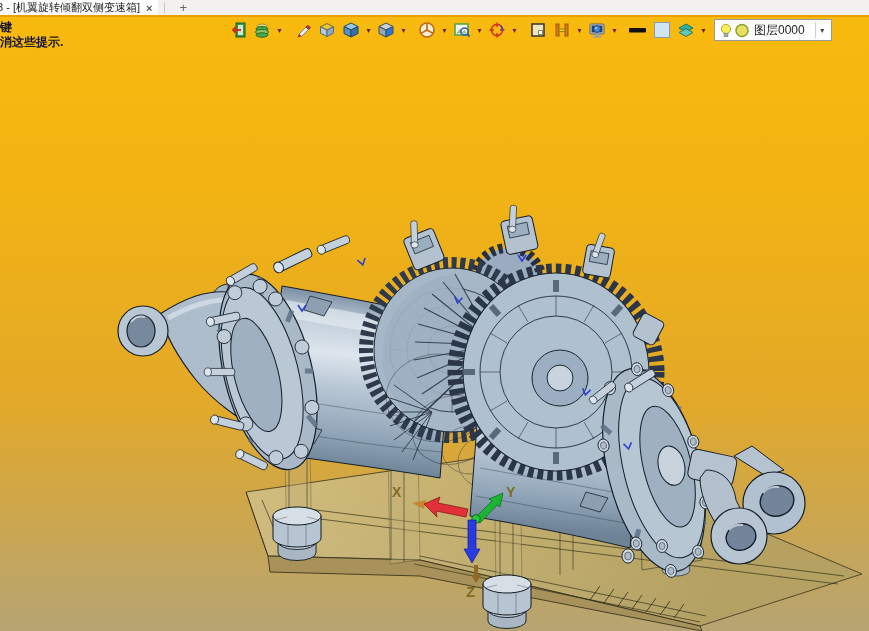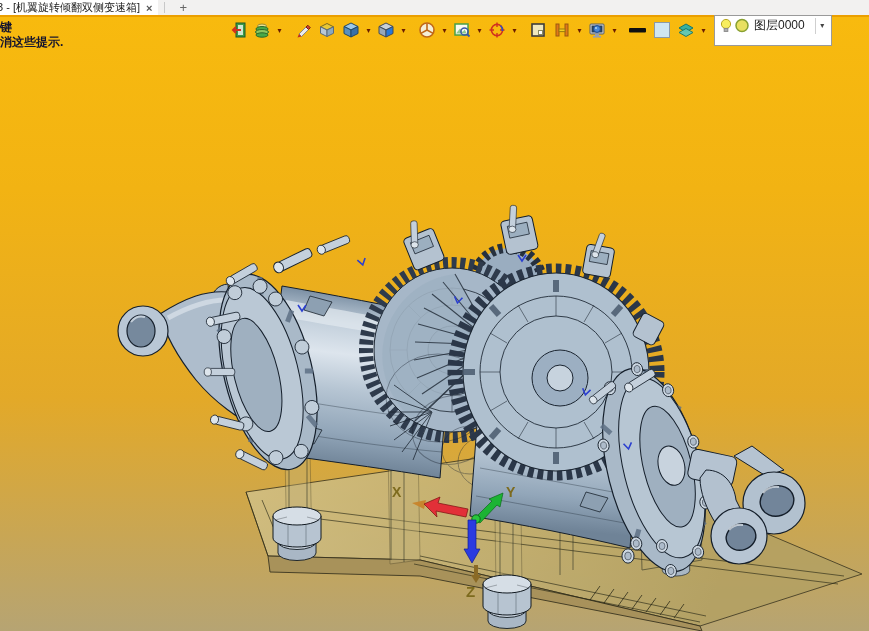--- a/index.html
+++ b/index.html
@@ -26,21 +26,21 @@
     line-height:15px;white-space:pre;}
 
   
   .toolbar{position:absolute;top:1px;left:227px;height:24px;display:flex;align-items:center;}
   .tbi{width:22px;height:22px;display:flex;align-items:center;justify-content:center;
     margin-right:2px;cursor:pointer;}
   .dd{width:9px;height:22px;display:flex;align-items:center;justify-content:center;
     font-size:8px;color:#6b1d00;margin-right:2px;cursor:pointer;}
   .gap{width:6px;}
   .layer-combo{height:20px;background:#ffffff;border:1px solid #9a9a9a;display:flex;
-    align-items:center;padding:0 2px 9px 3px;margin-left:4px;cursor:pointer;}
+    align-items:center;padding:0 2px 0 3px;margin-left:4px;cursor:pointer;}
   .layer-combo .txt{font-size:12px;color:#222;margin:0 10px 0 4px;}
   .combo-arrow{width:13px;height:16px;border-left:1px solid #cfcfcf;display:flex;
     align-items:center;justify-content:center;font-size:8px;color:#444;}
 </style>
 </head>
 <body>
 
 <div class="app">
 
   <div class="tabbar">

